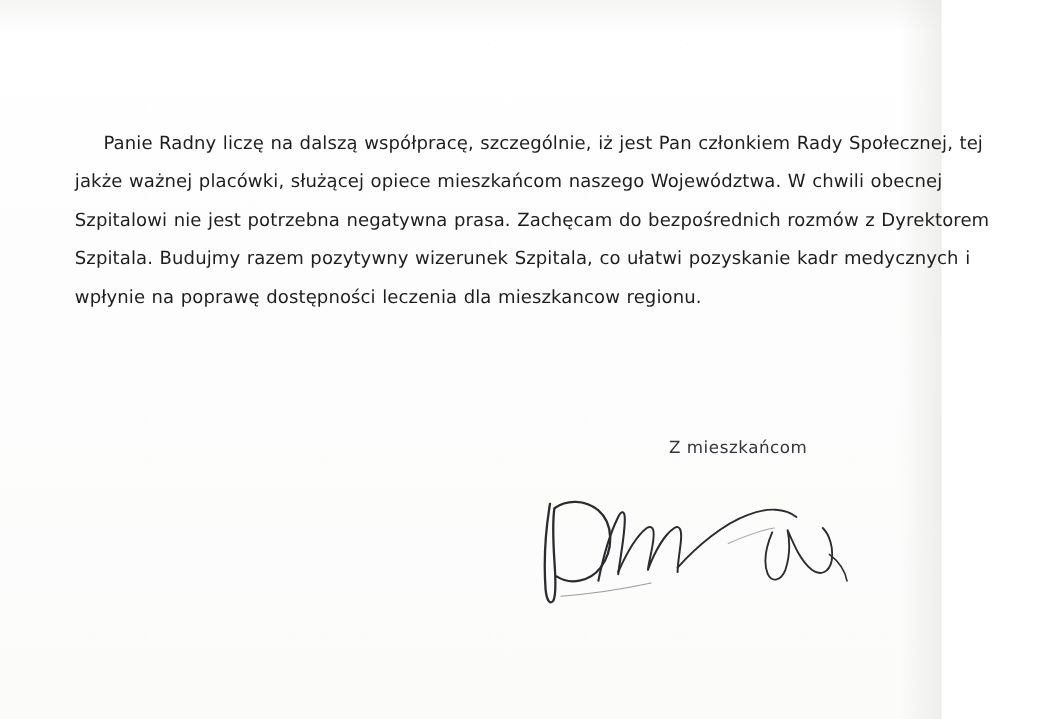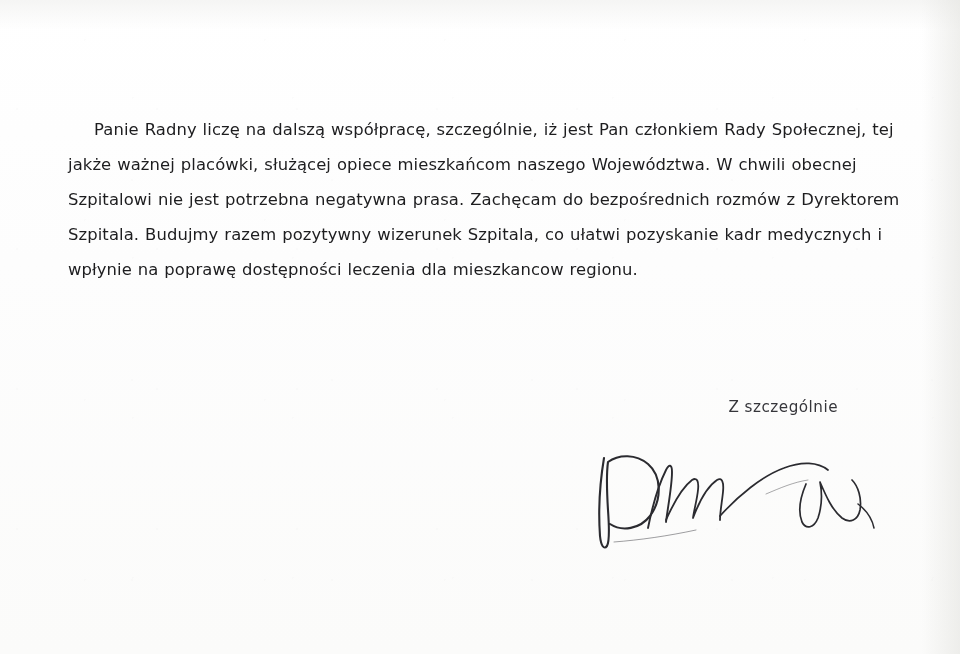--- a/index.html
+++ b/index.html
@@ -10,21 +10,21 @@
     width: 960px;
     height: 654px;
     background: #ffffff;
     font-family: "Liberation Sans", sans-serif;
     overflow: hidden;
   }
 
   
   .scan-page {
     position: relative;
-    width: 960px;
+    width: 856px;
     height: 654px;
     background:
       linear-gradient(180deg, #ffffff 0%, #fdfdfd 40%, #fbfbfa 100%);
     box-sizing: border-box;
   }
 
   
   .scan-edge-shade {
     position: absolute;
     top: 0;
@@ -114,21 +114,21 @@
 
   <div class="paper-noise"></div>
   <div class="scan-top-shade"></div>
   <div class="scan-edge-shade"></div>
 
   <div class="letter-body">
     <p class="letter-paragraph">Panie Radny liczę na dalszą współpracę, szczególnie, iż jest Pan członkiem Rady Społecznej, tej jakże ważnej placówki, służącej opiece mieszkańcom naszego Województwa. W chwili obecnej Szpitalowi nie jest potrzebna negatywna prasa. Zachęcam do bezpośrednich rozmów z Dyrektorem Szpitala. Budujmy razem pozytywny wizerunek Szpitala, co ułatwi pozyskanie kadr medycznych i wpłynie na poprawę dostępności leczenia dla mieszkancow regionu.</p>
   </div>
 
   <div class="closing-block">
-    <div class="closing-line">Z szczególnie</div>
+    <div class="closing-line">Z mieszkańcom</div>
   </div>
 
   <div class="signature-wrap">
     <svg viewBox="0 0 320 150" xmlns="http://www.w3.org/2000/svg" aria-hidden="true">
       <g fill="none" stroke="#2b2b30" stroke-linecap="round" stroke-linejoin="round">
 
         <path d="M34 34 C30 58 28 84 30 112 C31 122 34 126 37 122 C40 117 39 100 38 86 C37 70 36 52 38 38
                  C49 30 66 30 78 40 C92 52 92 76 80 92 C70 105 52 108 40 100" stroke-width="2.1"></path>
 
         <path d="M78 104 C82 84 88 62 96 46 C99 40 102 40 102 48 C102 62 98 82 96 98" stroke-width="1.9"></path>

